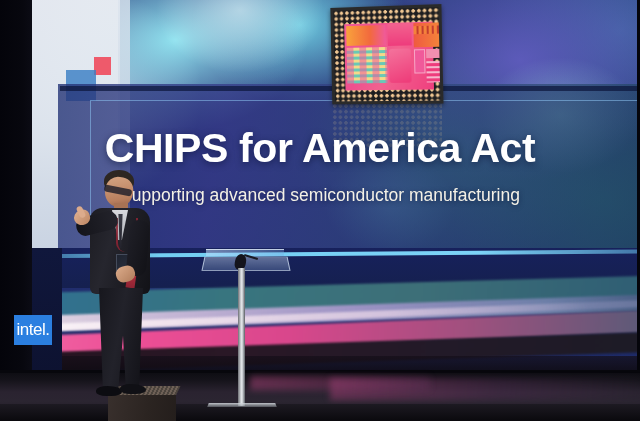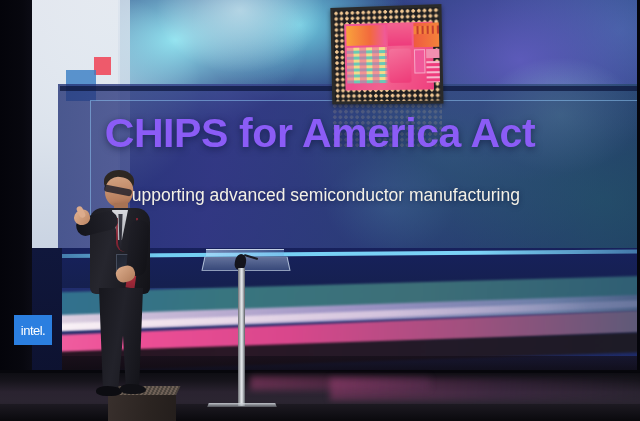--- a/index.html
+++ b/index.html
@@ -70,22 +70,22 @@
   .dc-g{left:82px;top:39px;width:13px;height:21px;
     background:repeating-linear-gradient(180deg,#f7b6cc 0 2px,#ee3c7c 2px 5px);}
   .dc-h{left:70px;top:4px;width:25px;height:8px;
     background:repeating-linear-gradient(90deg,#f4823a 0 3px,#c33d2e 3px 5px);}
   #die-refl{position:absolute;left:332px;top:104px;width:110px;height:44px;
     transform:scaleY(-1);opacity:.20;
     background-image:radial-gradient(circle,#c7b48a 0 38%,rgba(0,0,0,0) 41%);
     background-size:5.6px 5.6px;filter:blur(.6px);}
 
   
-  #headline{position:absolute;left:0;top:110px;width:640px;text-align:center;
-    font-size:41px;font-weight:bold;letter-spacing:-.4px;color:#8b5cf6;
+  #headline{position:absolute;left:0;top:125px;width:640px;text-align:center;
+    font-size:41px;font-weight:bold;letter-spacing:-.4px;color:#ffffff;
     text-shadow:0 2px 7px rgba(10,16,50,.55);}
   #sub{position:absolute;left:0;top:183px;width:640px;text-align:center;
     color:#f4f1e6;font-size:17.5px;line-height:25px;
     text-shadow:0 1px 5px rgba(10,16,50,.5);}
   #sub div{white-space:nowrap;}
 
   
   .band{position:absolute;left:0;width:640px;}
   .b-cyan{top:252px;height:4px;background:linear-gradient(90deg,rgba(90,200,245,.25),rgba(120,215,250,.95) 25%,rgba(130,220,255,.95) 75%,rgba(110,205,245,.5));
     transform:rotate(-.45deg);filter:blur(.4px);}
@@ -110,21 +110,21 @@
   
   .curtain-l{position:absolute;left:0;top:0;width:32px;height:378px;
     background:linear-gradient(90deg,#04040a 0%,#07070e 70%,#0b0b14 100%);}
   .curtain-gap{position:absolute;left:28px;top:248px;width:34px;height:130px;
     background:linear-gradient(180deg,#10173c,#0d1230);}
   .curtain-r{position:absolute;right:0;top:0;width:3px;height:378px;background:#05050b;}
 
   
   #intel{position:absolute;left:14px;top:315px;width:38px;height:30px;
     background:#2b7fe0;display:flex;align-items:center;justify-content:center;}
-  #intel span{color:#fff;font-size:13px;letter-spacing:-.5px;}
+  #intel span{color:#fff;font-size:17px;letter-spacing:-.5px;}
 
   
   #floor{position:absolute;left:0;top:371px;width:640px;height:50px;
     background:linear-gradient(180deg,#0c0c11 0%,#15131a 18%,#2a2330 42%,#2b2531 60%,#1b1820 100%);}
   .floor-pink{position:absolute;left:330px;top:378px;width:310px;height:22px;
     background:linear-gradient(95deg,rgba(150,60,110,.55),rgba(90,50,90,.35) 55%,rgba(40,36,50,.1));
     filter:blur(3px);}
   .floor-pink2{position:absolute;left:250px;top:376px;width:180px;height:14px;
     background:linear-gradient(95deg,rgba(175,70,125,.5),rgba(120,60,110,.2));filter:blur(3px);}
   .floor-line{position:absolute;left:0;top:370px;width:640px;height:3px;background:#07070c;}

